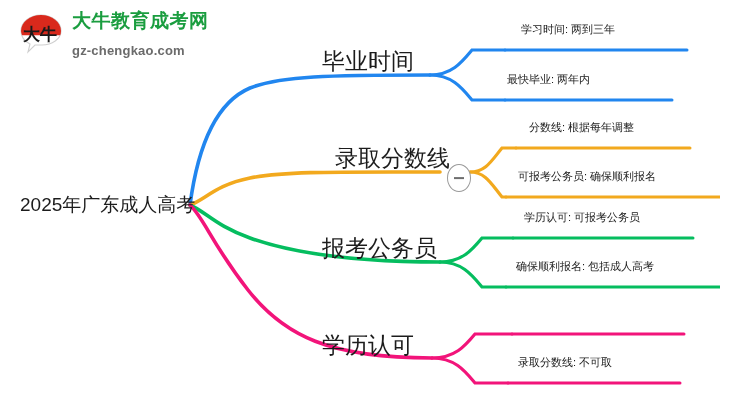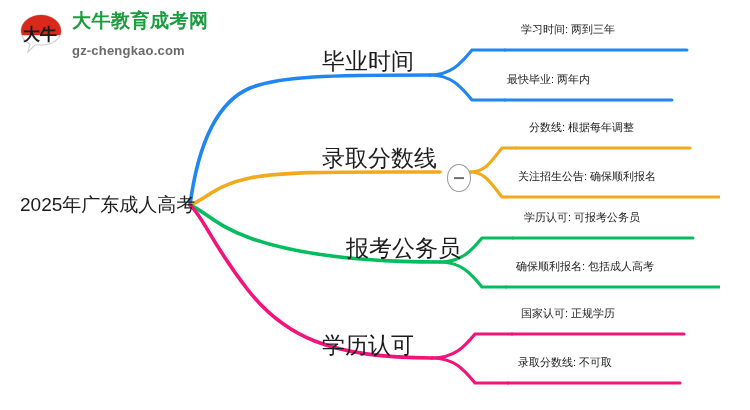--- a/index.html
+++ b/index.html
@@ -159,25 +159,24 @@
   </svg>
 
   <div class="collapse-btn" title="collapse"></div>
 
   <div class="node-text root-text">2025年广东成人高考</div>
 
   <div class="node-text branch-text" style="left:322px; top:46px;">毕业时间</div>
   <div class="node-text leaf-text" style="left:521px; top:22px;">学习时间: 两到三年</div>
   <div class="node-text leaf-text" style="left:507px; top:72px;">最快毕业: 两年内</div>
 
-  <div class="node-text branch-text" style="left:322px; top:143px;">录取分数线</div>
+  <div class="node-text branch-text" style="left:335px; top:143px;">录取分数线</div>
   <div class="node-text leaf-text" style="left:529px; top:120px;">分数线: 根据每年调整</div>
-  <div class="node-text leaf-text" style="left:518px; top:169px;">关注招生公告: 确保顺利报名</div>
+  <div class="node-text leaf-text" style="left:518px; top:169px;">可报考公务员: 确保顺利报名</div>
 
-  <div class="node-text branch-text" style="left:322px; top:233px;margin-left:24px;">报考公务员</div>
+  <div class="node-text branch-text" style="left:322px; top:233px;">报考公务员</div>
   <div class="node-text leaf-text" style="left:524px; top:210px;">学历认可: 可报考公务员</div>
   <div class="node-text leaf-text" style="left:516px; top:259px;">确保顺利报名: 包括成人高考</div>
 
   <div class="node-text branch-text" style="left:322px; top:330px;">学历认可</div>
-  <div class="node-text leaf-text" style="left:521px; top:306px;">国家认可: 正规学历</div>
   <div class="node-text leaf-text" style="left:518px; top:355px;">录取分数线: 不可取</div>
 
 </div>
 
 </body></html>

